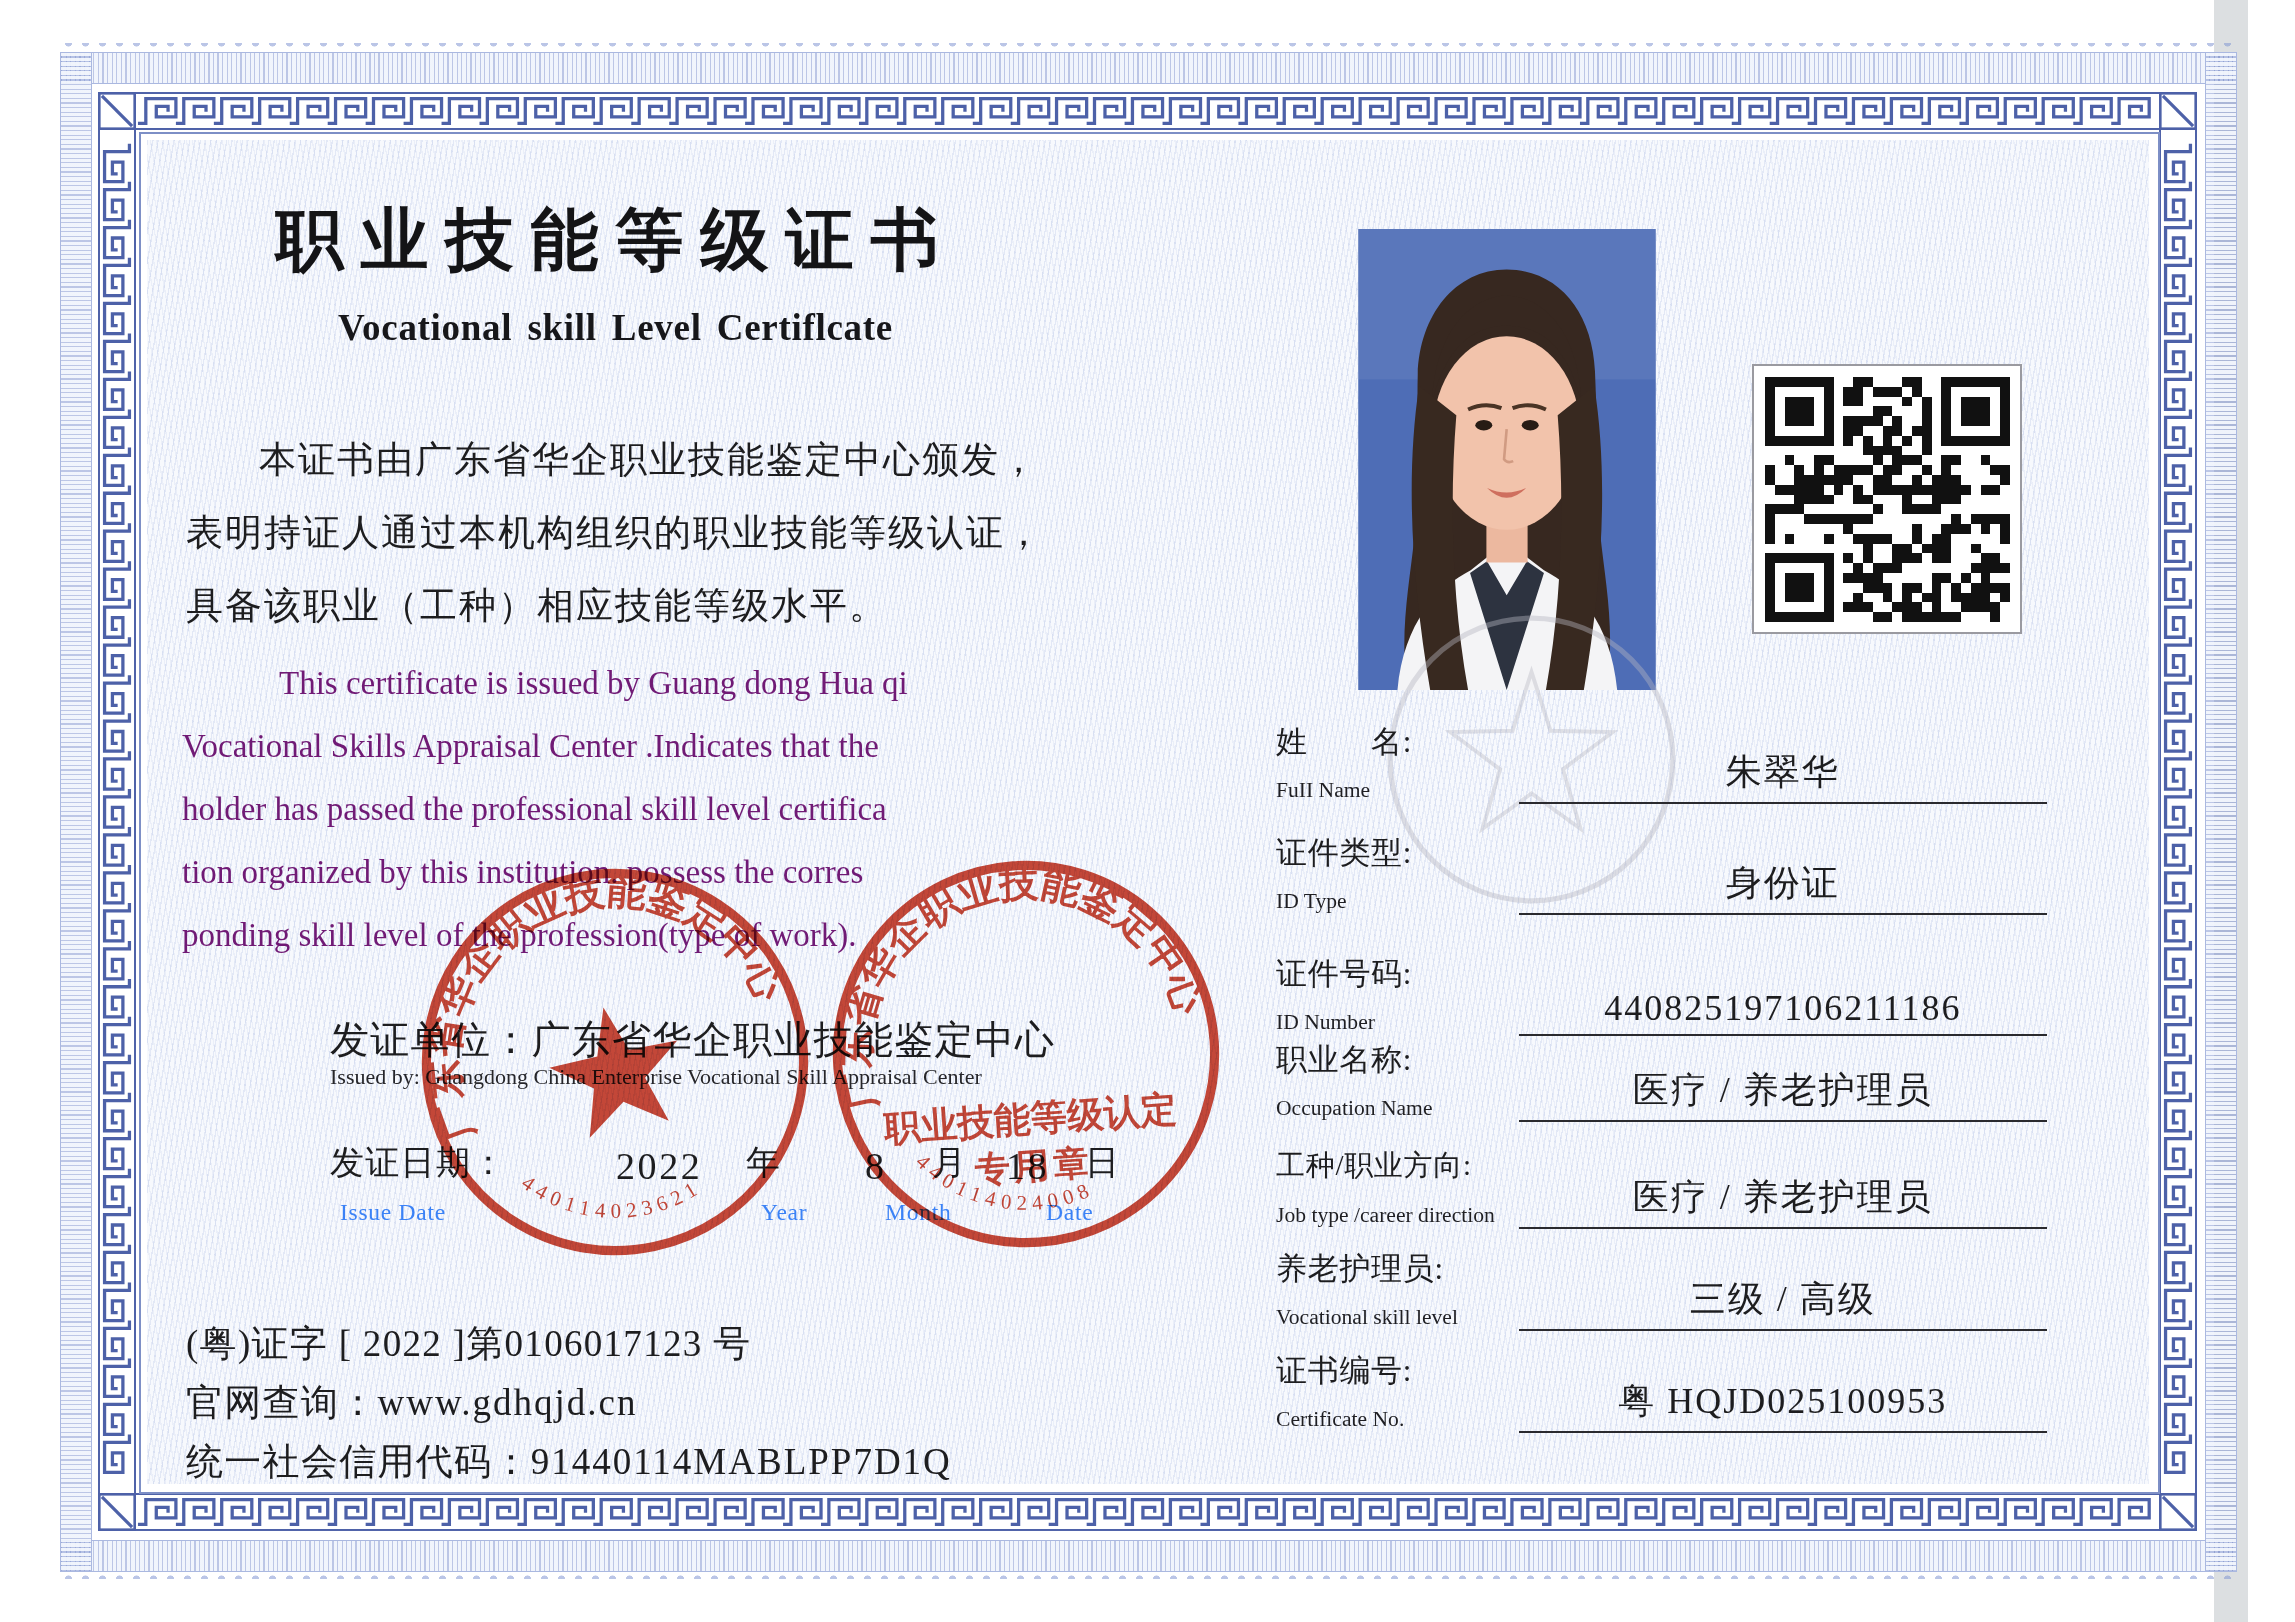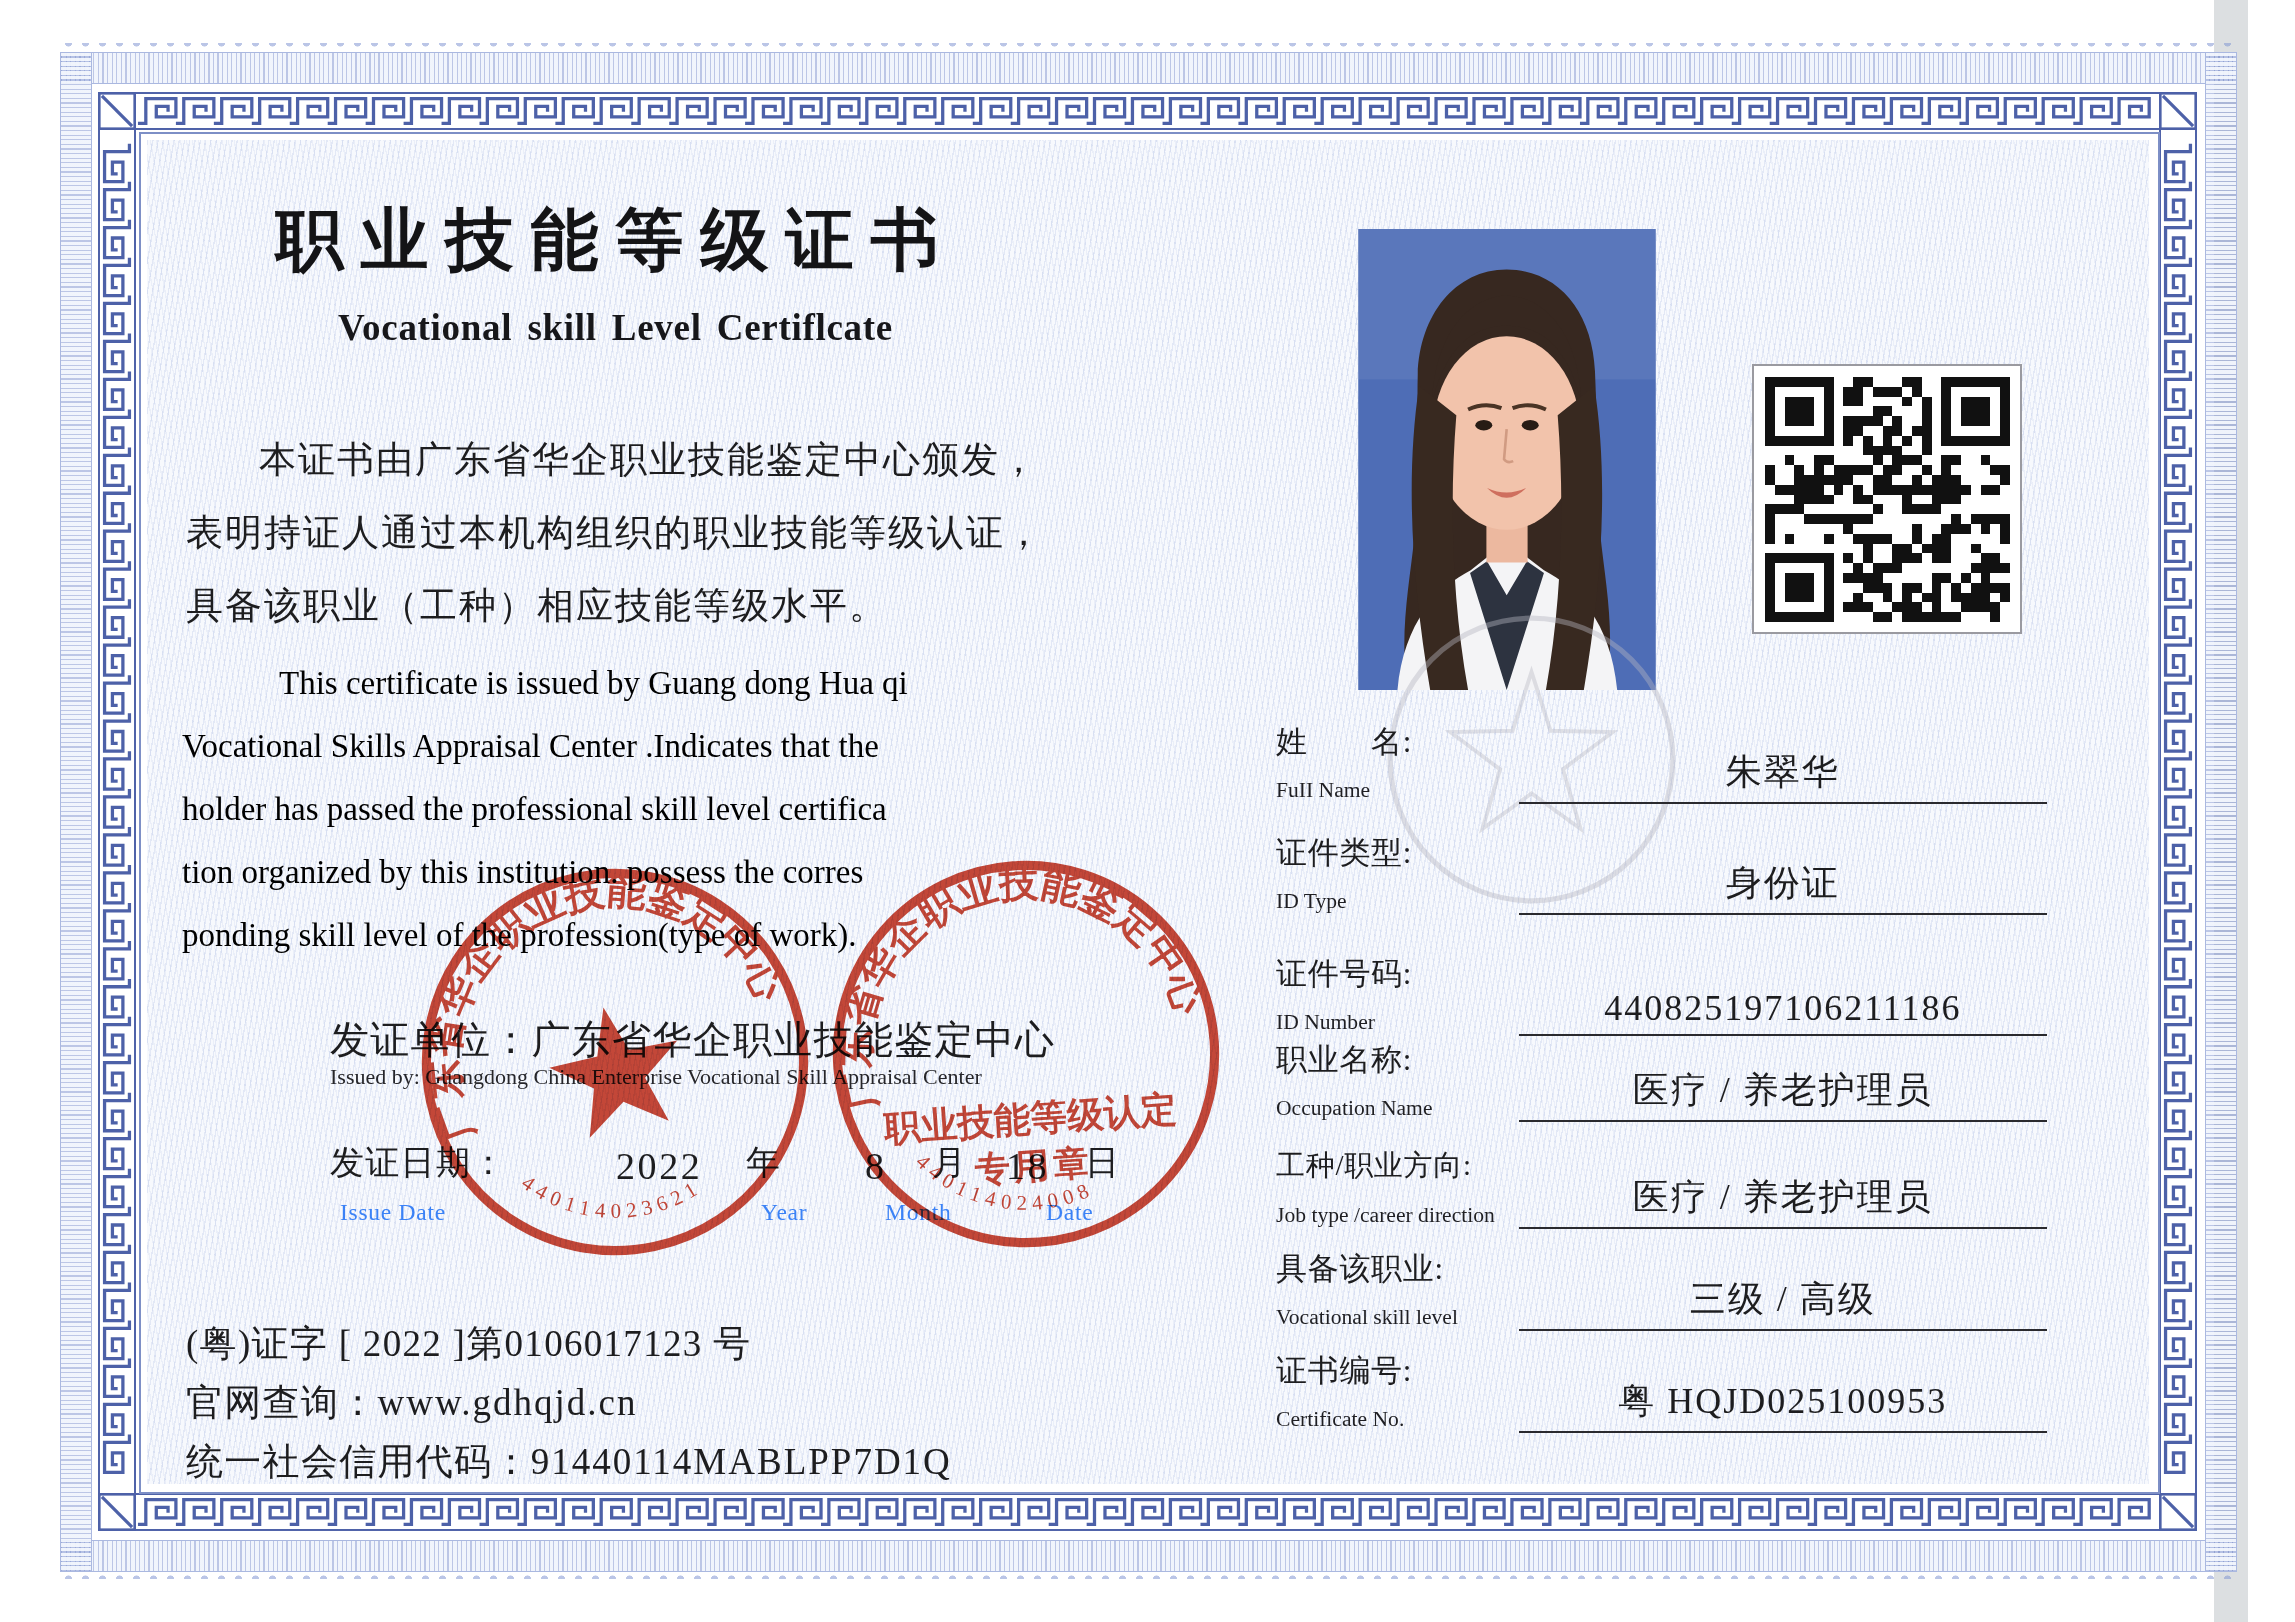--- a/index.html
+++ b/index.html
@@ -19,21 +19,21 @@
      repeating-linear-gradient(100deg,rgba(125,148,210,.17) 0 1.3px,rgba(255,255,255,0) 1.3px 5.2px),
      repeating-linear-gradient(80deg,rgba(125,148,210,.10) 0 1.3px,rgba(255,255,255,0) 1.3px 5.9px),
      #f7f9fd;}
   #inner-line{position:absolute;left:139px;top:132px;width:2017px;height:1358px;border:2px solid #7d8fc6;}
   
   .abs{position:absolute;}
   #title-cn{left:190px;top:195px;width:851px;text-align:center;font-size:68px;font-weight:700;letter-spacing:17px;color:#141416;}
   #title-en{left:190px;top:306px;width:851px;text-align:center;font-size:37px;font-weight:600;letter-spacing:0.7px;word-spacing:5.2px;color:#17171a;}
   #intro-cn{left:186px;top:423px;width:962px;font-size:37px;line-height:73px;letter-spacing:2px;}
   #intro-cn .l0{text-indent:73px;}
-  #intro-en{left:182px;top:652px;width:972px;font-size:33px;line-height:63px;color:#000000;}
+  #intro-en{left:182px;top:652px;width:972px;font-size:33px;line-height:63px;color:#701a75;}
   #intro-en .l0{text-indent:97px;}
   .issuer-cn{left:330px;top:1013px;font-size:39px;letter-spacing:1.3px;}
   .issuer-en{left:330px;top:1064px;font-size:22px;color:#26262a;}
   .date-cn{font-size:34px;letter-spacing:1.3px;}
   .date-num{font-size:38px;letter-spacing:2.6px;}
   .date-sub{font-size:23.6px;color:#3b82f6;letter-spacing:0.7px;}
   .bl-line{left:186px;font-size:37px;letter-spacing:1.3px;}
   .bl-line .num{letter-spacing:2px;}
   
   .field-row{position:absolute;left:1276px;width:785px;height:84px;}
@@ -620,21 +620,21 @@
     <div class="field-labels">
       <div class="flabel-cn" style="font-size:29px;">工种/职业方向:</div>
       <div class="flabel-en">Job type /career direction</div>
     </div>
     <div class="field-value-zone">
         <span class="fvalue">医疗 / 养老护理员</span>
       </div>
   </div>
   <div class="field-row z3" style="top:1247px;">
     <div class="field-labels">
-      <div class="flabel-cn">具备该职业:</div>
+      <div class="flabel-cn">养老护理员:</div>
       <div class="flabel-en">Vocational skill level</div>
     </div>
     <div class="field-value-zone">
         <span class="fvalue">三级 / 高级</span>
       </div>
   </div>
   <div class="field-row z3" style="top:1349px;">
     <div class="field-labels">
       <div class="flabel-cn">证书编号:</div>
       <div class="flabel-en">Certificate No.</div>

